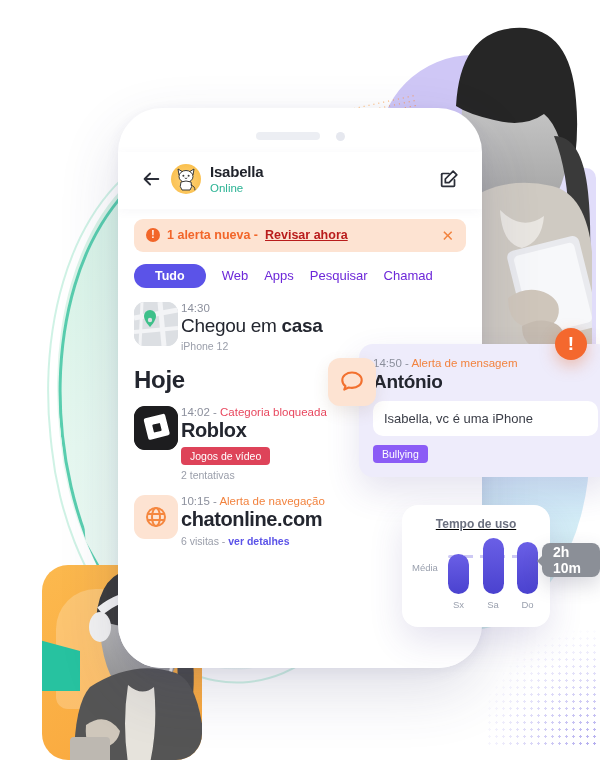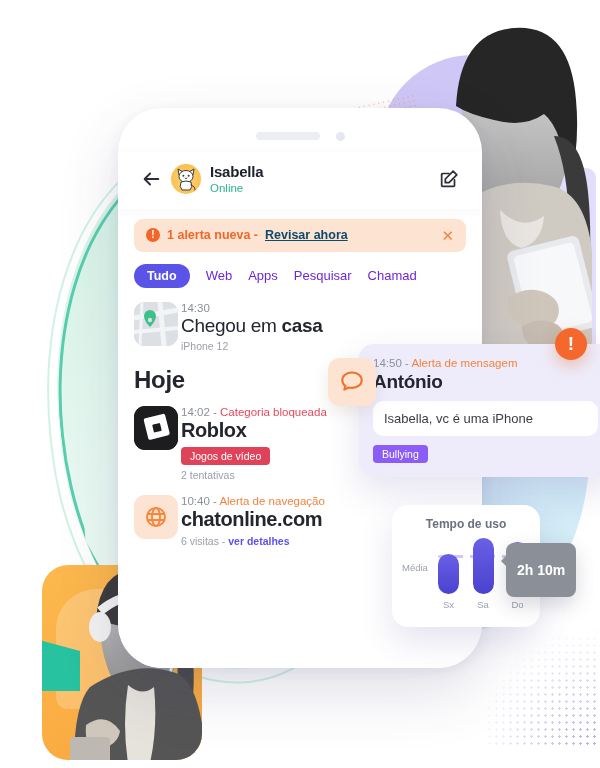--- a/index.html
+++ b/index.html
@@ -152,33 +152,33 @@
   .banner{
     background:#fde3d2;border-radius:9px;
     display:flex;align-items:center;gap:7px;
     padding:9px 12px;
   }
   .banner .bang{
     width:14px;height:14px;border-radius:50%;background:#f2662a;flex:none;
     color:#fff;font-size:10px;font-weight:700;line-height:14px;text-align:center;
   }
   .banner .btext{font-size:12.5px;font-weight:700;color:#f2662a;white-space:nowrap;}
-  .banner .blink{font-size:12.5px;font-weight:700;color:#0c4a6e;text-decoration:underline;}
+  .banner .blink{font-size:12.5px;font-weight:700;color:#b91c1c;text-decoration:underline;}
   .banner .bclose{margin-left:auto;color:#f2833f;font-size:15px;line-height:1;cursor:pointer;}
 
   
   .tabs{
     display:flex;align-items:center;gap:16px;
     padding:12px 0 8px 16px;background:#fff;position:relative;z-index:2;
     white-space:nowrap;overflow:hidden;
   }
   .tab{font-size:13px;color:#6d28d9;font-weight:400;cursor:pointer;}
   .tab.active{
     background:#5b53e8;color:#fff;font-weight:700;
-    padding:5px 13px;border-radius:14px;font-size:12.5px;
+    padding:5px 21px;border-radius:14px;font-size:12.5px;
   }
 
   
   .feed{padding:6px 16px 0 16px;}
   .entry{display:flex;gap:3px;margin-bottom:14px;}
   .ic{width:44px;height:44px;border-radius:11px;flex:none;position:relative;overflow:hidden;}
   .ic-map{background:#dcdfe3;}
   .ic-peach{background:#fde3d2;display:flex;align-items:center;justify-content:center;}
   .ic-roblox{background:#1d1d1f;display:flex;align-items:center;justify-content:center;}
   .e-time{font-size:11.5px;color:#8b8f9c;}
@@ -221,46 +221,46 @@
   }
   .alert-badge{
     position:absolute;left:196px;top:-16px;width:32px;height:32px;border-radius:50%;
     background:#f4682e;color:#fff;font-size:19px;font-weight:700;
     display:flex;align-items:center;justify-content:center;
     box-shadow:0 6px 16px rgba(230,100,40,.35);z-index:7;
   }
 
   
   .chart-card{
-    position:absolute;left:392px;top:505px;width:148px;height:122px;
+    position:absolute;left:402px;top:505px;width:148px;height:122px;
     background:#fff;border-radius:16px;
     box-shadow:0 14px 34px rgba(70,60,140,.14);
-    z-index:6;padding:12px 10px 8px 10px;box-sizing:border-box;
+    z-index:6;padding:12px 10px 8px 10px;box-sizing:border-box;text-decoration:underline;
   }
   .chart-title{font-size:12px;font-weight:700;color:#6c7180;text-align:center;line-height:1.22;}
   .plot{position:relative;height:72px;margin-top:6px;}
   .avg-label{
     position:absolute;left:0;top:12px;font-size:9.5px;color:#9aa0ae;margin-top:12px;
   }
   .avg-line{
     position:absolute;left:36px;right:2px;top:17px;height:3px;
     background-image:linear-gradient(90deg,#cdc9f4 0 9px,transparent 9px 16px);
     background-size:16px 3px;border-radius:2px;
   }
   .bars{position:absolute;left:36px;right:2px;bottom:16px;top:0;
         display:flex;align-items:flex-end;justify-content:space-between;}
   .barcol{width:21px;display:flex;flex-direction:column;align-items:center;}
   .bar{width:21px;border-radius:11px;background:linear-gradient(180deg,#6a5fe6,#4a42cf);}
   .xlabels{position:absolute;left:36px;right:2px;bottom:0;
            display:flex;justify-content:space-between;}
   .xlab{width:21px;text-align:center;font-size:9.5px;color:#9aa0ae;}
   .tooltip{
-    position:absolute;left:506px;top:543px;
+    position:absolute;left:542px;top:543px;
     background:#8b8f97;color:#fff;font-size:14px;font-weight:700;
-    padding:19px 11px;border-radius:8px;z-index:8;
+    padding:1px 11px;border-radius:8px;z-index:8;
     box-shadow:0 8px 20px rgba(60,60,90,.2);
   }
   .tooltip::before{
     content:"";position:absolute;left:-5px;top:13px;
     border:5px solid transparent;border-right-color:#8b8f97;border-left:0;
   }
 </style>
 </head>
 <body>
 
@@ -423,21 +423,21 @@
 
         <div class="entry">
           <div class="ic ic-peach">
             <svg viewBox="0 0 24 24" width="24" height="24">
               <circle cx="12" cy="12" r="9" fill="none" stroke="#f5873f" stroke-width="2"></circle>
               <ellipse cx="12" cy="12" rx="4" ry="9" fill="none" stroke="#f5873f" stroke-width="2"></ellipse>
               <path d="M3.4 9h17.2M3.4 15h17.2" stroke="#f5873f" stroke-width="2"></path>
             </svg>
           </div>
           <div>
-            <div class="meta-line"><span>10:40</span><span> - </span><span class="org">Alerta de navegação</span></div>
+            <div class="meta-line"><span>10:15</span><span> - </span><span class="org">Alerta de navegação</span></div>
             <div class="t-big">chatonline.com</div>
             <div class="e-sub"><span>6 visitas - </span><a href="#">ver detalhes</a></div>
           </div>
         </div>
 
       </div>
     </div>
   </div>
 
   <div class="msg-card">

